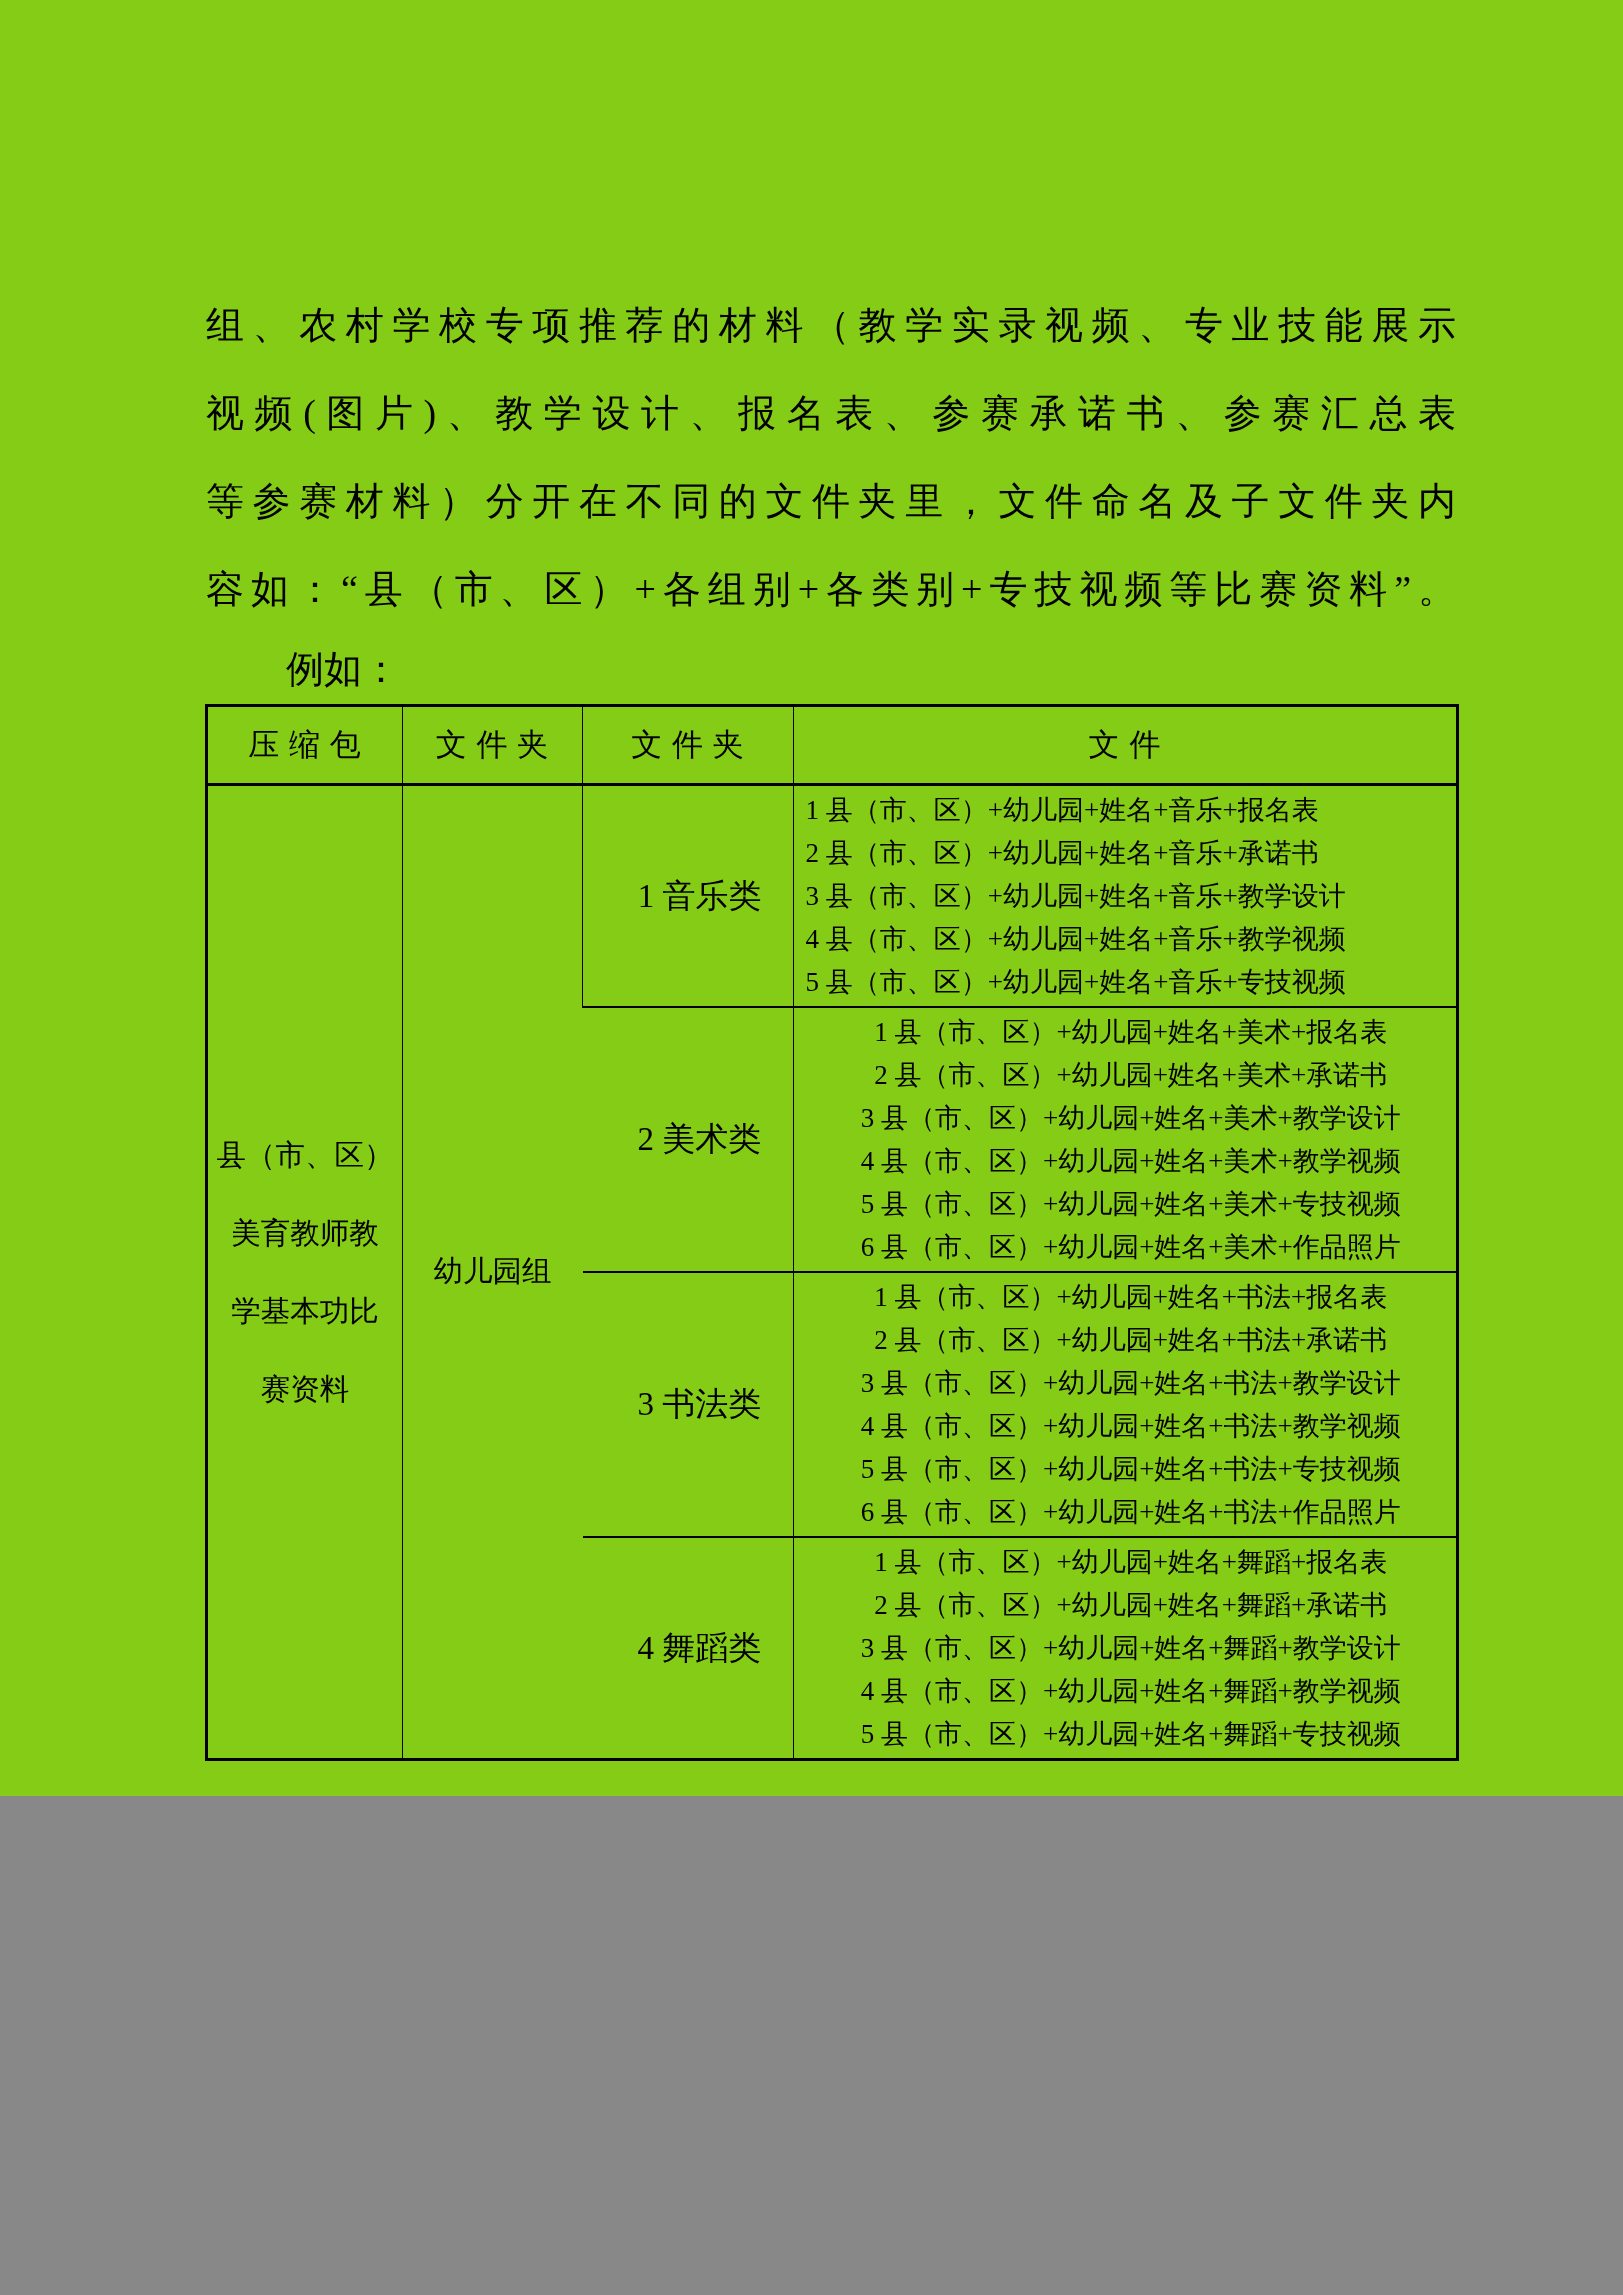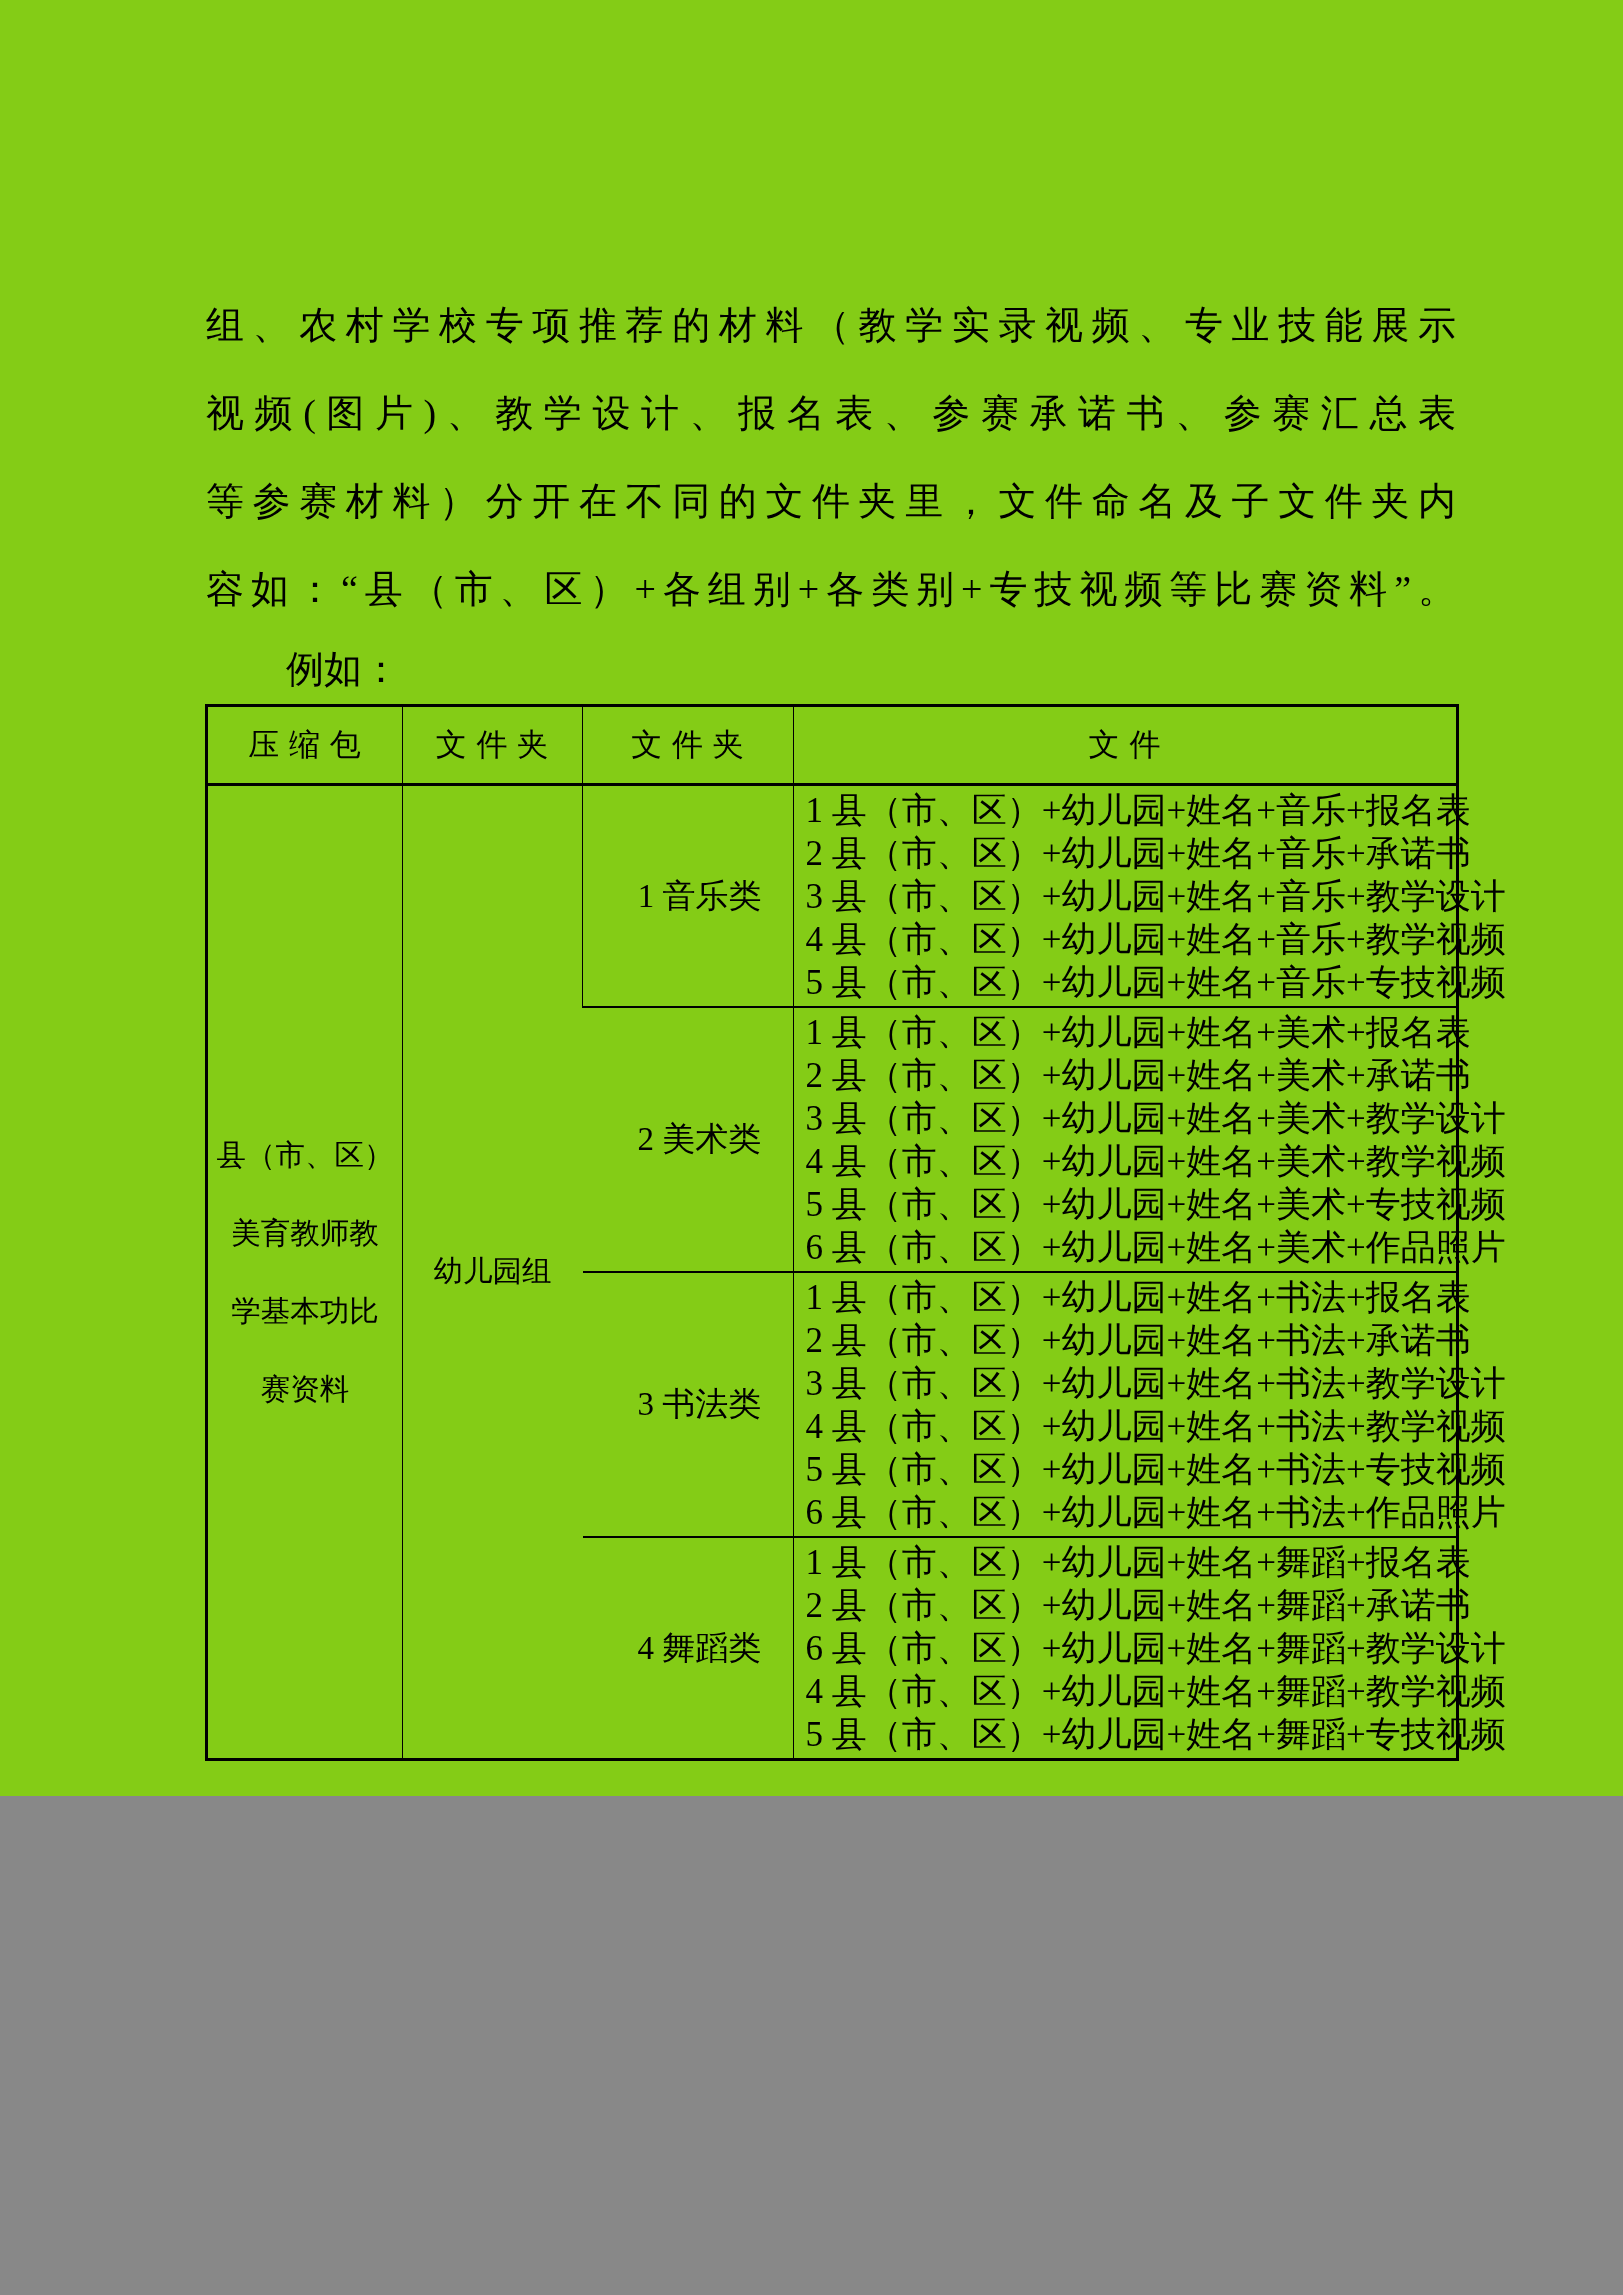--- a/index.html
+++ b/index.html
@@ -59,21 +59,21 @@
     text-align:center;white-space:nowrap;
   }
   td.group-cell{
     text-align:center;font-size:29.5px;white-space:nowrap;
   }
   td.cat-cell{
     text-align:center;font-size:33px;white-space:nowrap;padding-left:24px;
   }
   td.files-cell{padding:2.5px 0 2.5px 11.5px;}
   .file-line{
-    font-size:35px;line-height:43px;white-space:nowrap;
+    font-size:27px;line-height:43px;white-space:nowrap;
   }
   
   .page-number{
     position:absolute;left:214px;top:2150px;
     font-size:30px;letter-spacing:1.6px;
   }
 </style>
 </head>
 <body>
 
@@ -143,21 +143,21 @@
         <div class="file-line">5 县（市、区）+幼儿园+姓名+书法+专技视频</div>
         <div class="file-line">6 县（市、区）+幼儿园+姓名+书法+作品照片</div>
       </td>
     </tr>
 
     <tr class="section">
       <td class="cat-cell">4 舞蹈类</td>
       <td class="files-cell">
         <div class="file-line">1 县（市、区）+幼儿园+姓名+舞蹈+报名表</div>
         <div class="file-line">2 县（市、区）+幼儿园+姓名+舞蹈+承诺书</div>
-        <div class="file-line">6 县（市、区）+幼儿园+姓名+舞蹈+教学设计</div>
+        <div class="file-line">3 县（市、区）+幼儿园+姓名+舞蹈+教学设计</div>
         <div class="file-line">4 县（市、区）+幼儿园+姓名+舞蹈+教学视频</div>
         <div class="file-line">5 县（市、区）+幼儿园+姓名+舞蹈+专技视频</div>
       </td>
     </tr>
   </tbody>
     </table>
 
   <div class="page-number">—14—</div>
 
 </div>

